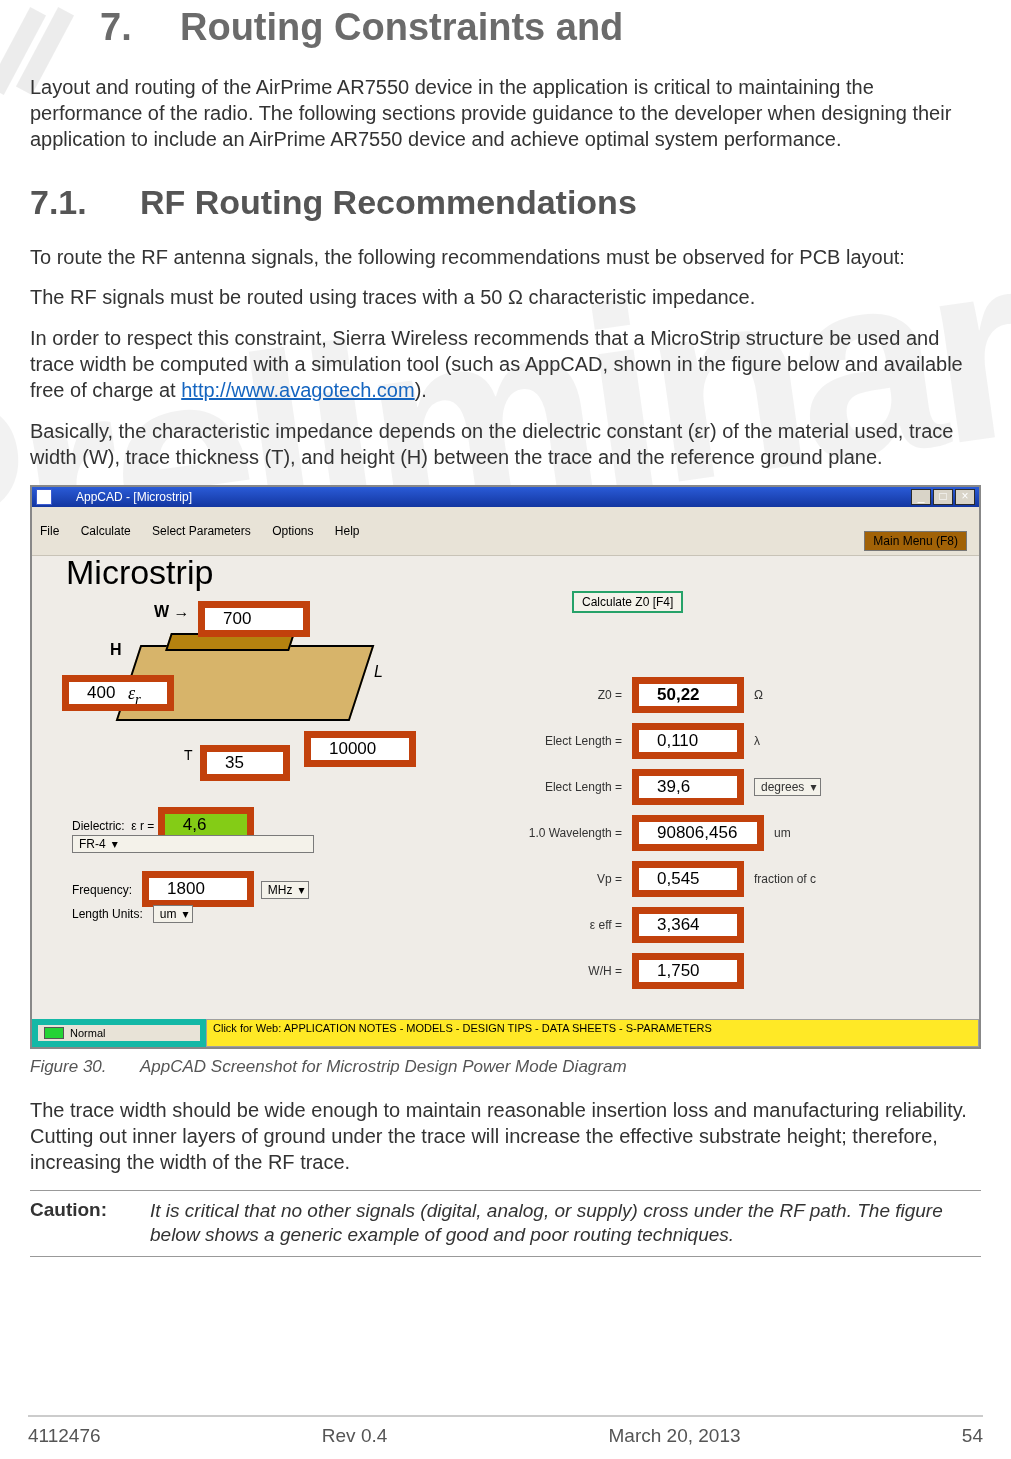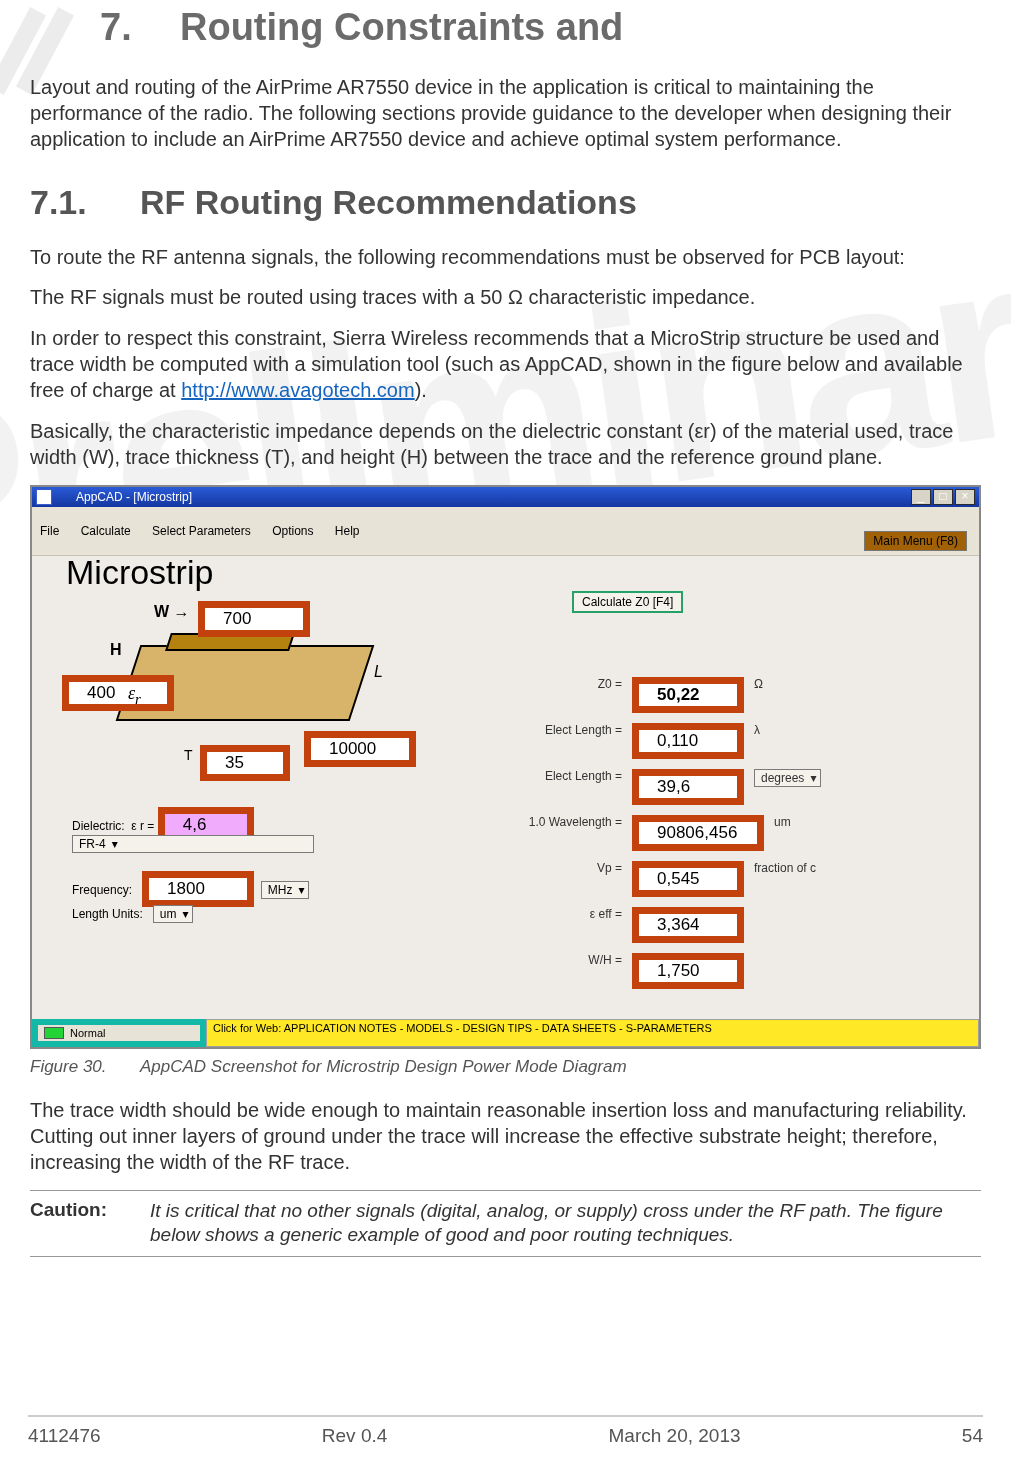--- a/index.html
+++ b/index.html
@@ -29,26 +29,26 @@
 .fig .diagram .lblW{position:absolute;left:96px;top:6px;font-size:16px;font-weight:bold}
 .fig .diagram .inW{position:absolute;left:140px;top:4px}
 .fig .diagram .lblH{position:absolute;left:52px;top:44px;font-size:16px;font-weight:bold}
 .fig .diagram .inH{position:absolute;left:4px;top:78px}
 .fig .diagram .lblE{position:absolute;left:70px;top:86px;font-size:18px;font-family:'Times New Roman',serif;font-style:italic}
 .fig .diagram .lblL{position:absolute;left:316px;top:66px;font-size:16px;font-style:italic}
 .fig .diagram .inL{position:absolute;left:246px;top:134px}
 .fig .diagram .lblT{position:absolute;left:126px;top:150px;font-size:14px}
 .fig .diagram .inT{position:absolute;left:142px;top:148px}
 .finput{width:62px;border:7px solid #c2410c;background:#fff;padding:1px 18px;font-size:17px}
-.finput.ro{background:#f0abfc}
+.finput.ro{background:#84cc16}
 .fig .leftlbl{position:absolute;font-size:12px}
 .fig .dropdown{display:inline-block;border:1px solid #7a7a7a;background:#f4f2ea;padding:1px 4px 1px 6px}
 .fig .dropdown::after{content:"▾";margin-left:6px}
 .fig .rescol{position:absolute;left:460px;top:180px;width:380px}
-.fig .resrow{display:flex;align-items:flex-start;margin:10px 0;font-size:12px}
+.fig .resrow{display:flex;align-items:center;margin:10px 0;font-size:12px}
 .fig .resrow .rlabel{width:130px;text-align:right;margin-right:10px;color:#333}
 .fig .resrow .runit{margin-left:10px;color:#333}
 .fig .statusbar{position:absolute;left:0;right:0;bottom:0;display:flex;align-items:stretch;font-size:11px}
 .fig .statusbar .sb-left{width:150px;border:6px solid #14b8a6;background:#e8e3d7;padding:2px 6px;display:flex;align-items:center;gap:6px}
 .fig .statusbar .sb-left::before{content:"";display:inline-block;width:18px;height:10px;background:#24d335;border:1px solid #555}
 .fig .statusbar .sb-right{flex:1;background:#ffe926;border:1px solid #a0a0a0;padding:2px 6px;color:#000}
 .figcap{font-size:17px;font-style:italic;color:#555;margin:8px 0 20px 0}
 .figcap .fignum{display:inline-block;width:110px;font-style:italic}
 .caution-wrap{border-top:1.5px solid #999;border-bottom:1.5px solid #999;padding:8px 0;margin:8px 0 30px 0;display:flex}
 .caution-wrap .c-label{width:120px;font-weight:bold;font-size:19px;color:#333;flex:none}

